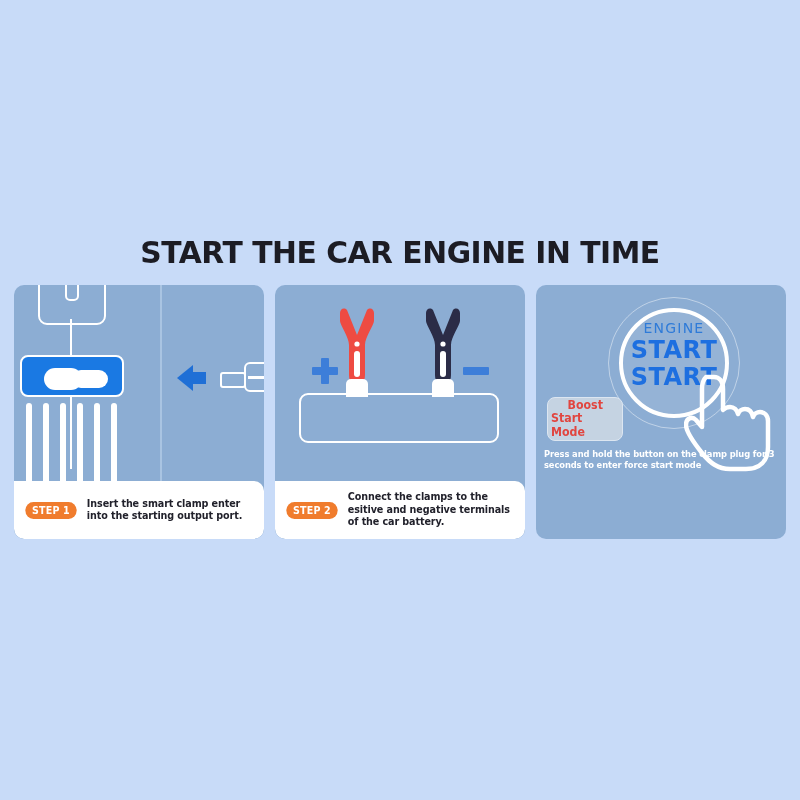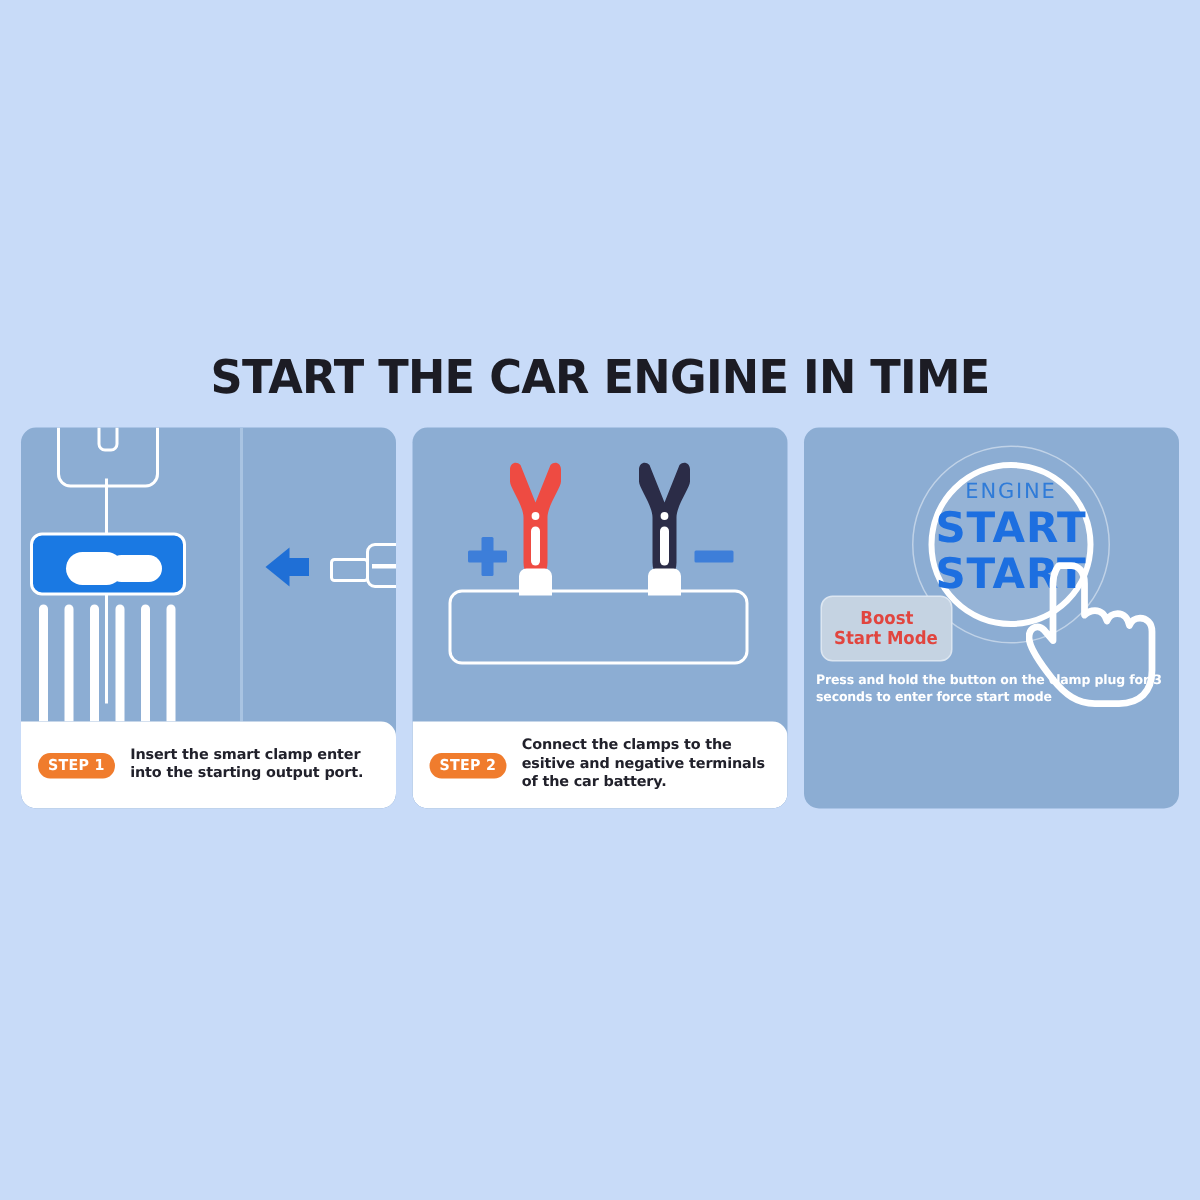--- a/index.html
+++ b/index.html
@@ -332,31 +332,31 @@
     line-height: 1;
   }
   .p3-engine {
     font-family: "DejaVu Sans", "Liberation Sans", sans-serif;
     font-size: 14px;
     letter-spacing: 1.2px;
     color: #2f7bd8;
   }
   .p3-start, .p3-stop {
     font-family: "DejaVu Sans", "Liberation Sans", sans-serif;
-    font-size: 28px;
+    font-size: 24px;
     font-weight: bold;
     letter-spacing: 0.5px;
     color: #1d6fe0;
     margin-top: 3px;
   }
   .p3-boost {
     position: absolute;
     left: 11px;
     top: 112px;
-    width: 88px;
+    width: 76px;
     height: 44px;
     background: #c5d3e2;
     border: 1.5px solid #dce6f1;
     border-radius: 8px;
     box-sizing: border-box;
     display: flex;
     flex-direction: column;
     align-items: center;
     justify-content: center;
     line-height: 1.12;

